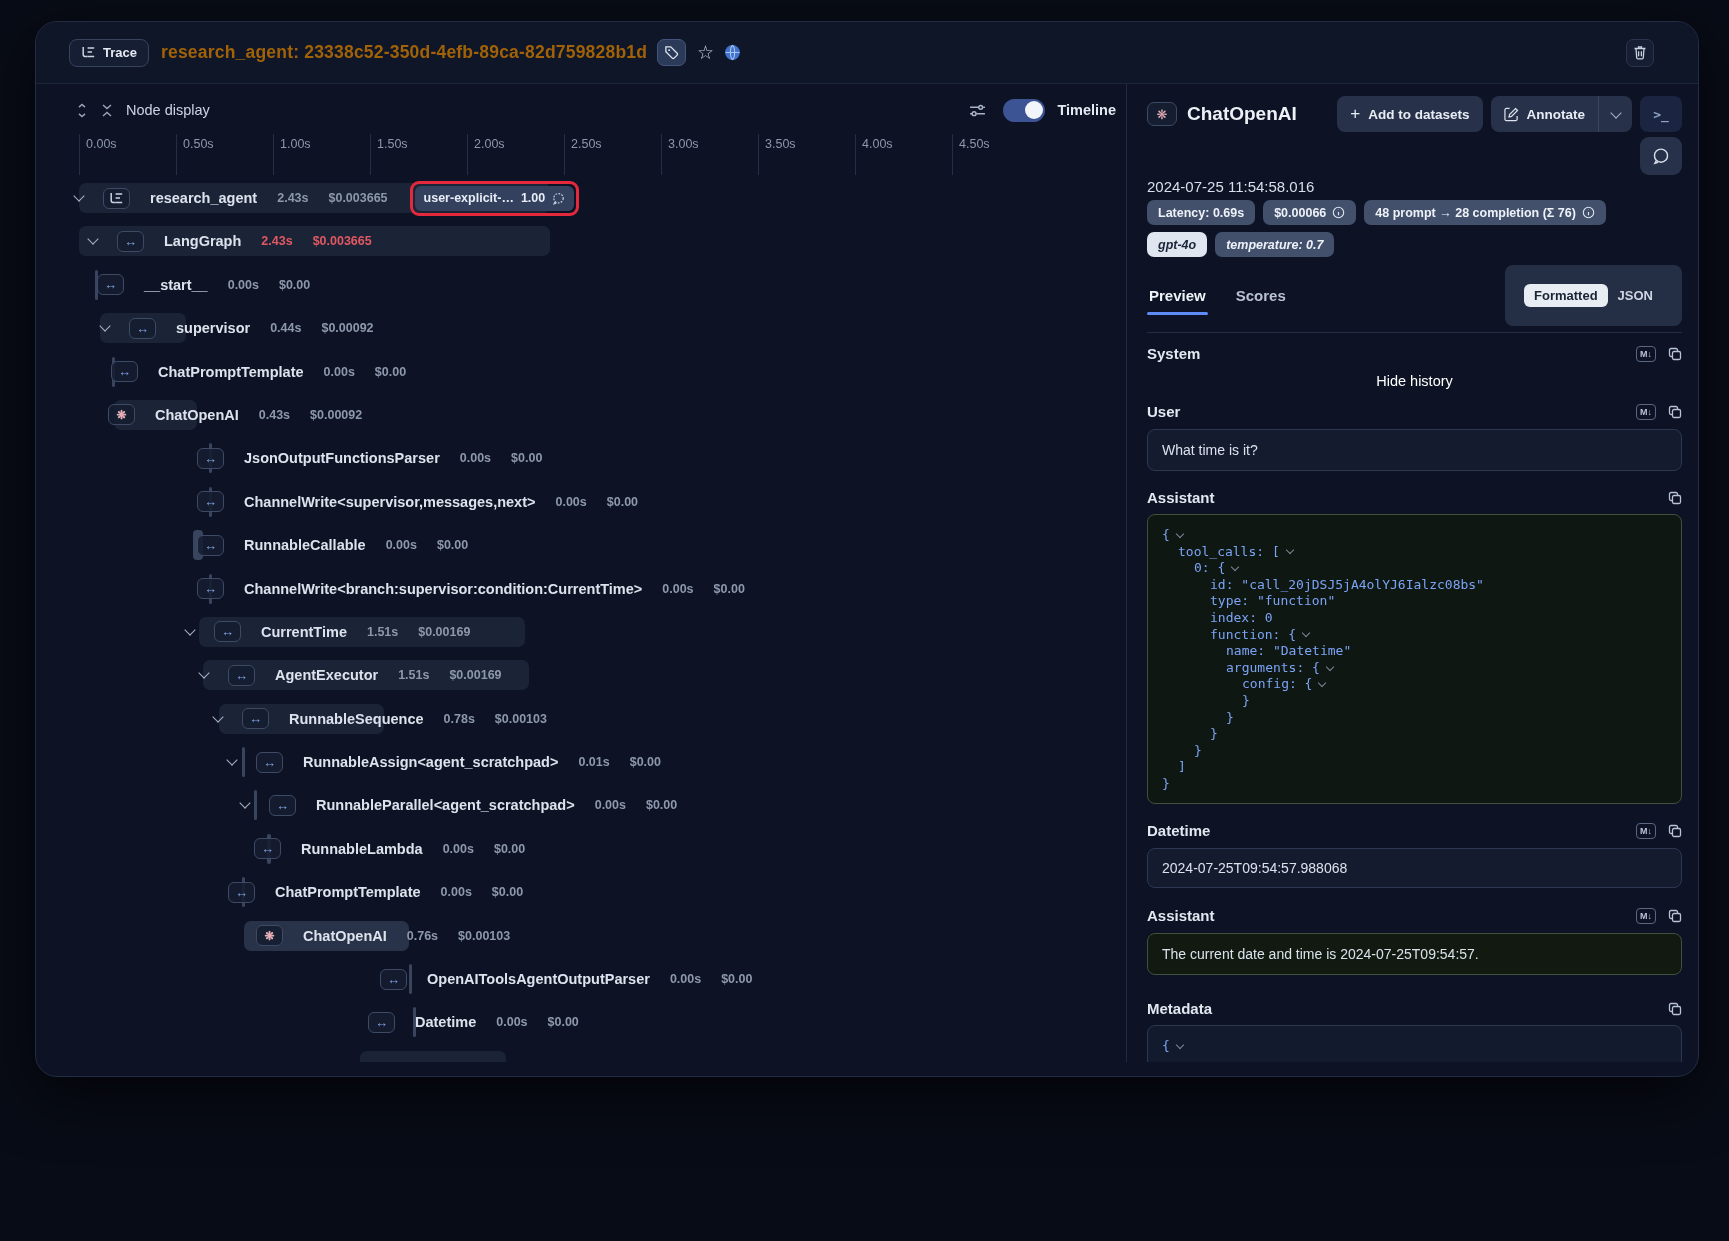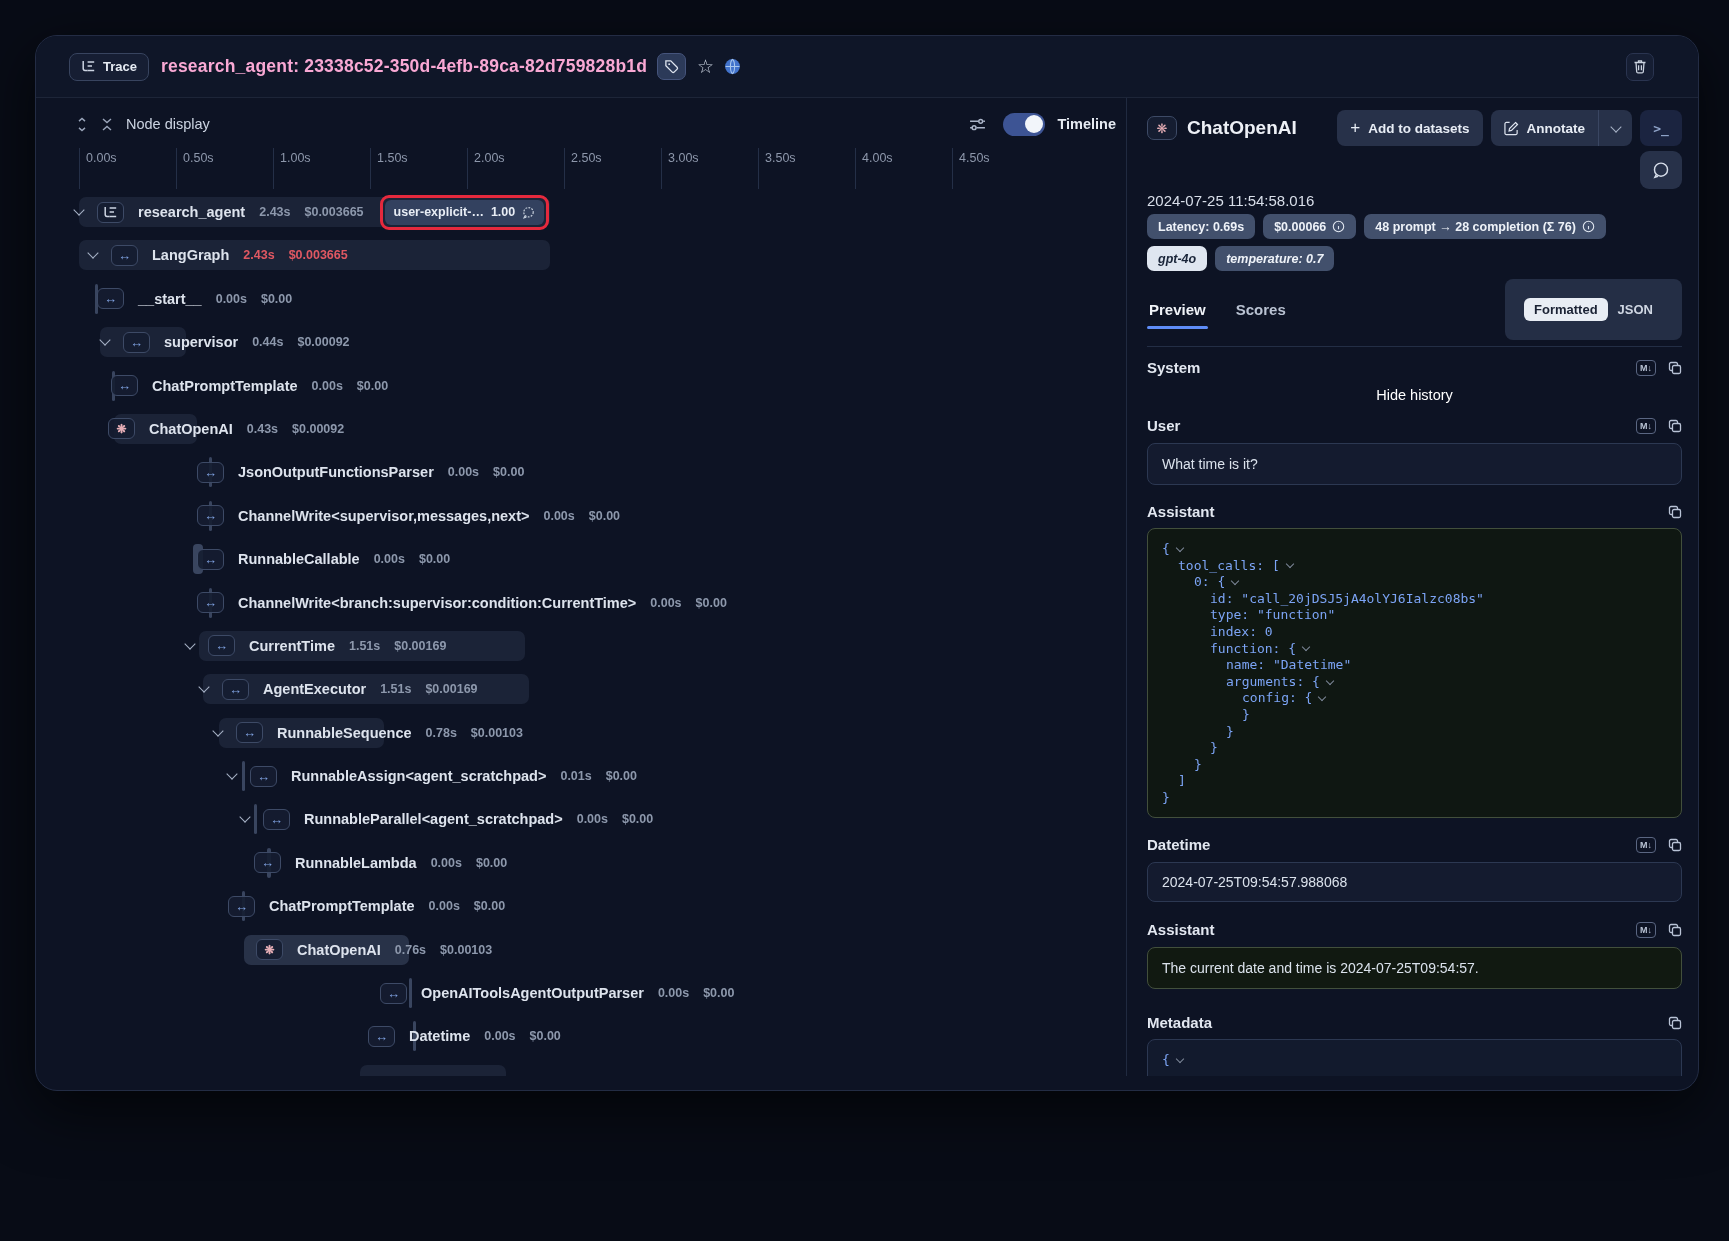--- a/index.html
+++ b/index.html
@@ -1,22 +1,22 @@
 <!DOCTYPE html>
 <html><head>
 <meta charset="utf-8">
 <style>
   * { margin:0; padding:0; box-sizing:border-box; }
   html,body { width:1729px; height:1241px; background:#080c16; font-family:"Liberation Sans",sans-serif; overflow:hidden; }
-  .window { position:absolute; left:35px; top:35px; width:1664px; height:1056px; background:#0d1324; border:1px solid #232c44; border-radius:22px; box-shadow:0 18px 60px rgba(0,0,0,.65); overflow:hidden; }
+  .window { position:absolute; left:35px; top:21px; width:1664px; height:1056px; background:#0d1324; border:1px solid #232c44; border-radius:22px; box-shadow:0 18px 60px rgba(0,0,0,.65); overflow:hidden; }
 
   
   .topbar { position:absolute; left:0; top:0; width:100%; height:62px; background:#0f1628; border-bottom:1px solid #1d2538; display:flex; align-items:center; padding:0 44px 0 33px; }
   .trace-badge { display:inline-flex; align-items:center; gap:7px; height:28px; padding:0 11px; background:#161e33; border:1px solid #38445f; border-radius:8px; color:#e6ebf3; font-size:13px; font-weight:700; }
-  .tb-title { margin-left:12px; color:#f9a8d4; font-size:17.5px; font-weight:700; letter-spacing:.2px; }
+  .tb-title { margin-left:12px; color:#a16207; font-size:17.5px; font-weight:700; letter-spacing:.2px; }
   .tb-icon { display:inline-flex; align-items:center; justify-content:center; margin-left:10px; }
   .tag-chip { width:29px; height:27px; border-radius:7px; background:#2c3a59; border:1px solid #45547c; }
   .star { color:#ccd4e1; font-size:19px; margin-left:11px; }
   .globe { margin-left:10px; }
   .trash-btn { margin-left:auto; width:28px; height:28px; border-radius:7px; background:#161e33; border:1px solid #2a3450; display:flex; align-items:center; justify-content:center; }
 
   
   .left-panel { position:absolute; left:25px; top:62px; width:1065px; height:978px; overflow:hidden; }
   .lp-header { position:absolute; left:0; top:8px; width:100%; height:36px; display:flex; align-items:center; padding:0 10px 0 10px; }
   .lp-hicon { display:inline-flex; align-items:center; justify-content:center; width:22px; height:22px; margin-right:3px; }
@@ -29,21 +29,21 @@
   .axis { position:absolute; left:0; top:48px; width:100%; height:45px; }
   .axis .tickline { position:absolute; top:2px; width:1px; height:41px; background:#242f47; }
   .axis .ticklabel { position:absolute; top:5px; font-size:12.5px; color:#8d97ab; }
 
   .tree { position:absolute; left:0; top:93px; width:100%; height:885px; padding-top:6px; overflow:hidden; }
   .trow { position:relative; height:30px; margin-bottom:13.4px; }
   .tbar { position:absolute; top:0; height:30px; border-radius:7px; background:rgba(125,145,185,.13); }
   .tbar.sel { background:rgba(130,150,190,.24); }
   .tbar.thin { width:3.5px !important; border-radius:2px; background:#39455f; }
   .tbar.small { border-radius:4px; background:#39455f; }
-  .trc { position:relative; display:flex; align-items:center; height:100%; gap:14px; z-index:1; }
+  .trc { position:relative; display:flex; align-items:center; height:100%; gap:20px; z-index:1; }
   .chev { width:8px; height:8px; border-right:1.8px solid #a7b2c6; border-bottom:1.8px solid #a7b2c6; transform:rotate(45deg); margin-top:-4px; flex:none; }
   .chip { flex:none; width:27px; height:21px; border:1.5px solid #3d4a66; background:rgba(21,29,49,.9); border-radius:6px; display:flex; align-items:center; justify-content:center; color:#7fa1e0; font-size:13px; font-weight:700; }
   .chip.openai { color:#e6aeb6; font-size:12px; }
   .tname { color:#dde3ed; font-size:14.5px; font-weight:600; white-space:nowrap; }
   .tstat { color:#8d98ac; font-size:12.5px; font-weight:600; white-space:nowrap; }
   .tstat.red { color:#e15862; }
   .redbox { display:inline-flex; border:3.5px solid #e5293d; border-radius:9px; padding:2px; margin-left:2px; }
   .fchip { display:inline-flex; align-items:center; gap:7px; height:25px; padding:0 9px; background:#33415f; border-radius:6px; color:#e8edf5; font-size:12.5px; font-weight:700; white-space:nowrap; }
 
   

